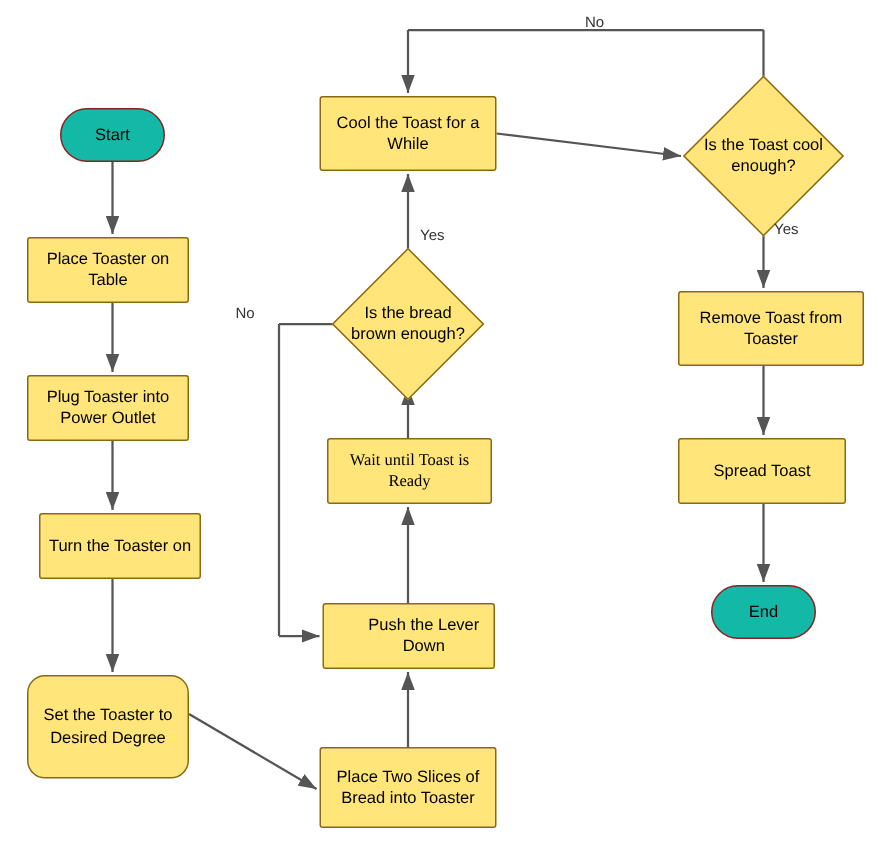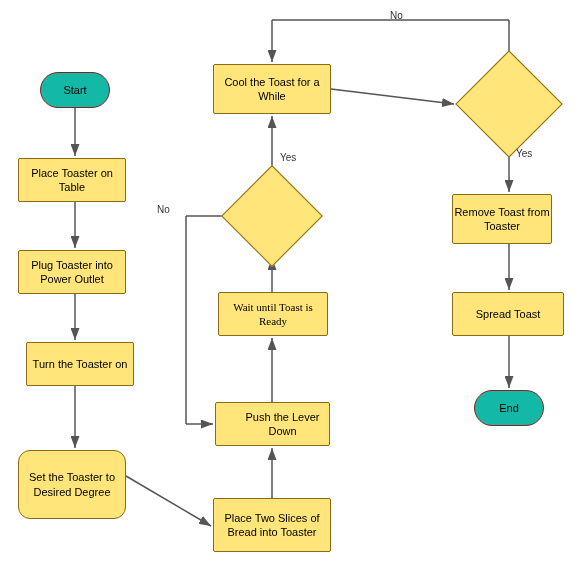--- a/index.html
+++ b/index.html
@@ -125,39 +125,41 @@
 <div class="node rect-yellow" style="left:18px;top:450px;width:108px;height:69px;border-radius:12px;">
   <span>Set the Toaster to Desired Degree</span>
 </div>
 
 <div class="node rect-yellow" style="left:213px;top:64px;width:118px;height:50px;">
   <span>Cool the Toast for a While</span>
 </div>
 
 <div class="node diamond" style="left:222px;top:176px;width:100px;height:80px;">
   <div class="diamond-inner" style="width:72px;height:72px;"></div>
+  <div class="diamond-label">Is the bread brown enough?</div>
 </div>
 
 <div class="node rect-yellow" style="left:218px;top:292px;width:110px;height:44px;font-family:Liberation Serif, serif;">
   <span>Wait until Toast is Ready</span>
 </div>
 
 <div class="node rect-yellow" style="left:215px;top:402px;width:115px;height:44px;padding-left:20px;">
   <span>Push the Lever Down</span>
 </div>
 
 <div class="node rect-yellow" style="left:213px;top:498px;width:118px;height:54px;">
   <span>Place Two Slices of Bread into Toaster</span>
 </div>
 
 <div class="node diamond" style="left:456px;top:64px;width:106px;height:80px;">
   <div class="diamond-inner" style="width:76px;height:76px;"></div>
+  <div class="diamond-label" style="width:86px;">Is the Toast cool enough?</div>
 </div>
 
-<div class="node rect-yellow" style="left:452px;top:194px;width:100px;height:50px;">
+<div class="node rect-yellow" style="left:452px;top:194px;width:124px;height:50px;">
   <span>Remove Toast from Toaster</span>
 </div>
 
 <div class="node rect-yellow" style="left:452px;top:292px;width:112px;height:44px;">
   <span>Spread Toast</span>
 </div>
 
 <div class="node rect-pink-rounded" style="left:474px;top:390px;width:70px;height:36px;">
   <span>End</span>
 </div>

